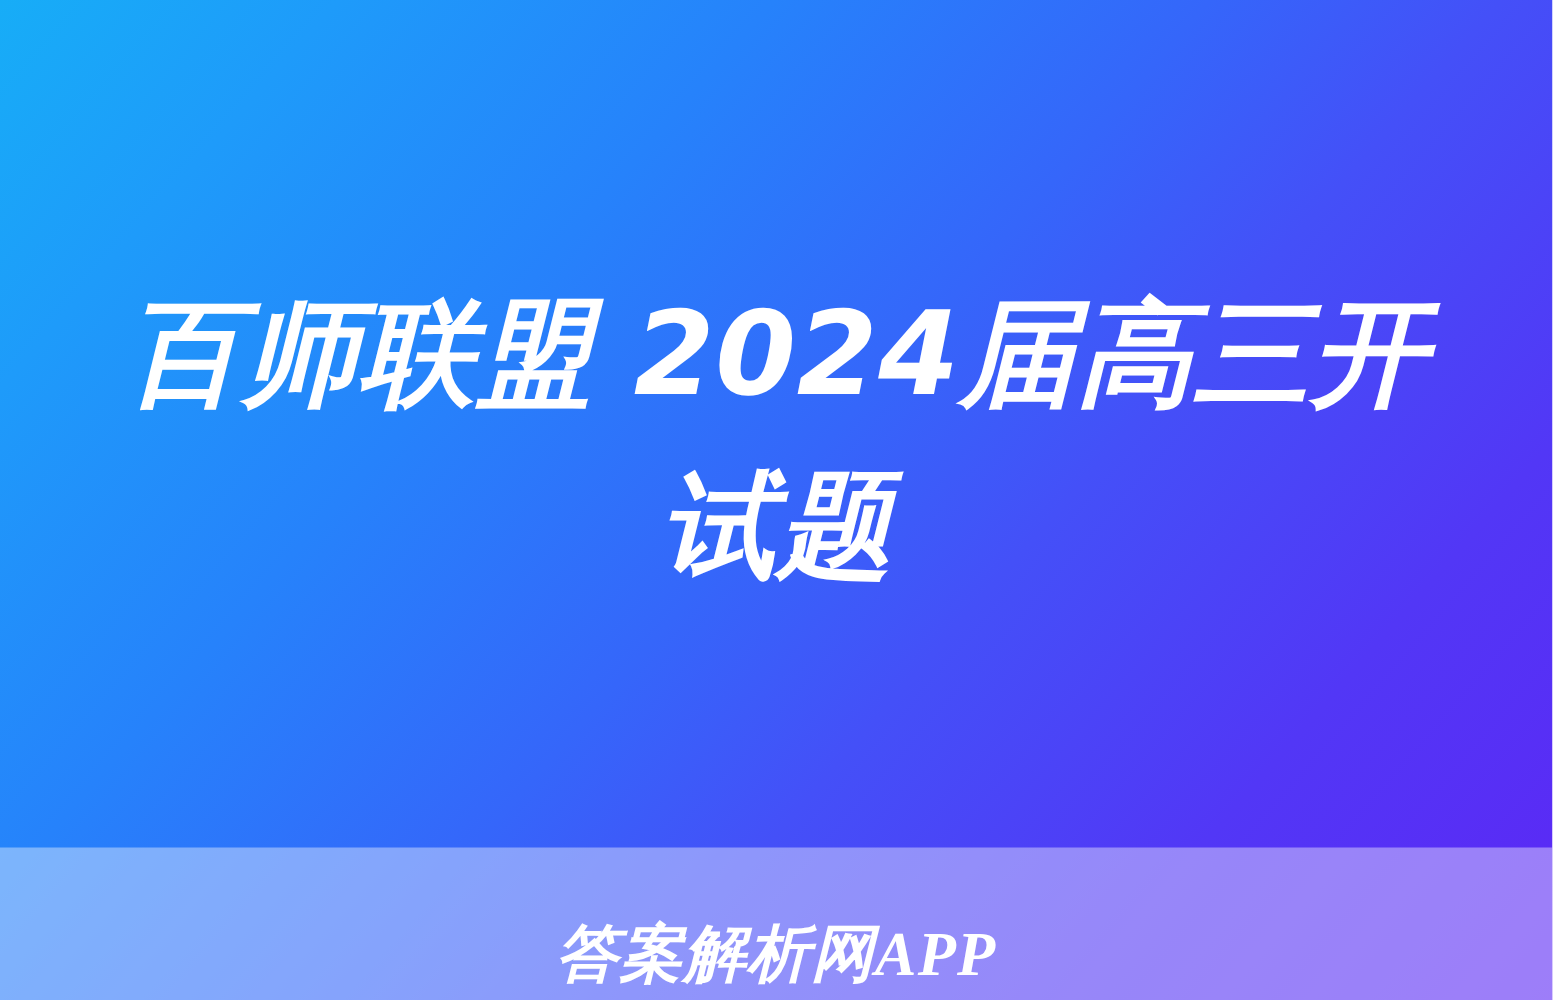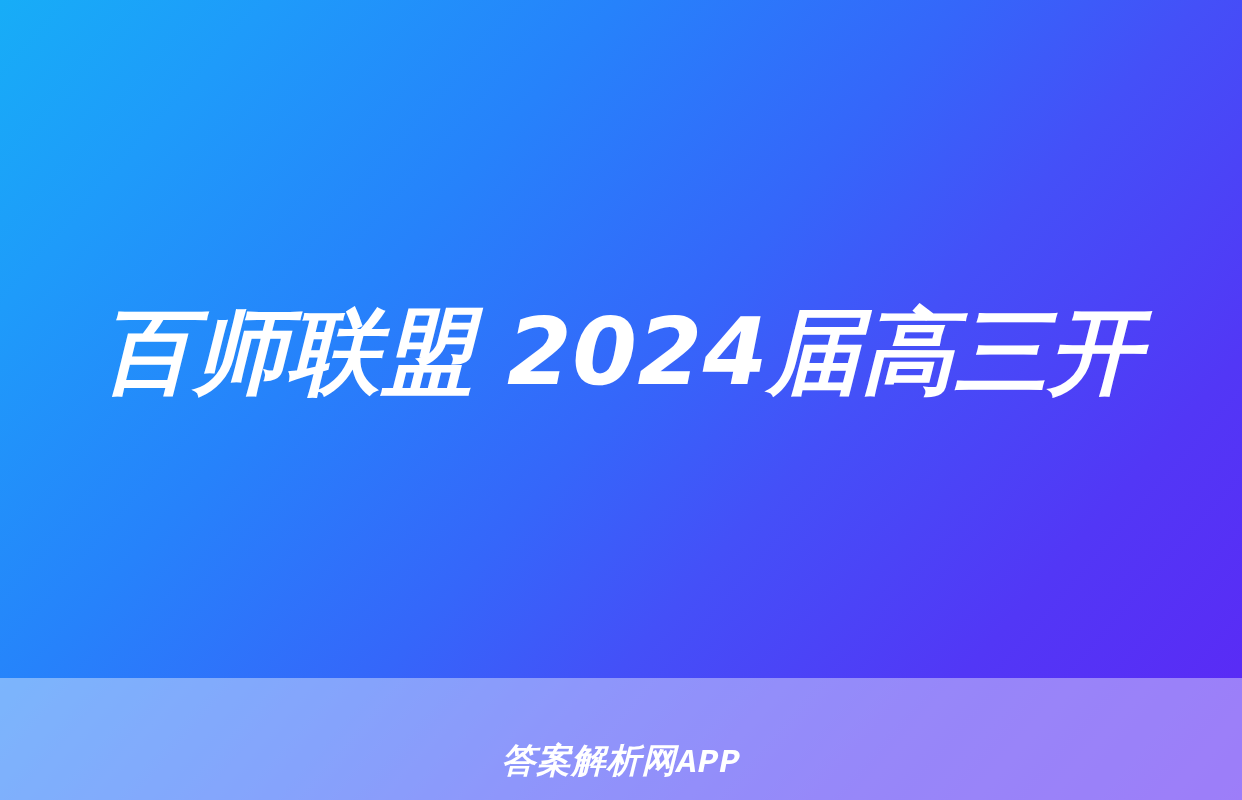--- a/index.html
+++ b/index.html
@@ -63,37 +63,38 @@
     width: 1242px;
     height: 122px;
     background: rgba(255, 255, 255, 0.40);
     display: flex;
     align-items: center;
     justify-content: center;
   }
 
   #watermark-text {
     color: #ffffff;
-    font-size: 34px;
+    font-size: 50px;
     line-height: 46px;
     font-weight: bold;
     font-style: italic;
     letter-spacing: 1px;
     white-space: nowrap;
-    font-family: Liberation Mono, monospace;
+    font-family: Liberation Serif, serif;
     transform: translateY(1px);
     margin-top: 46px;
   }
 </style>
 </head>
 <body>
 
 <div id="poster">
 
   <div id="title-block">
     <span class="title-line">百师联盟 2024届高三开</span>
+    <span class="title-line">试题</span>
   </div>
 
   <div id="watermark-band">
     <span id="watermark-text">答案解析网APP</span>
   </div>
 
 </div>
 
 </body></html>

